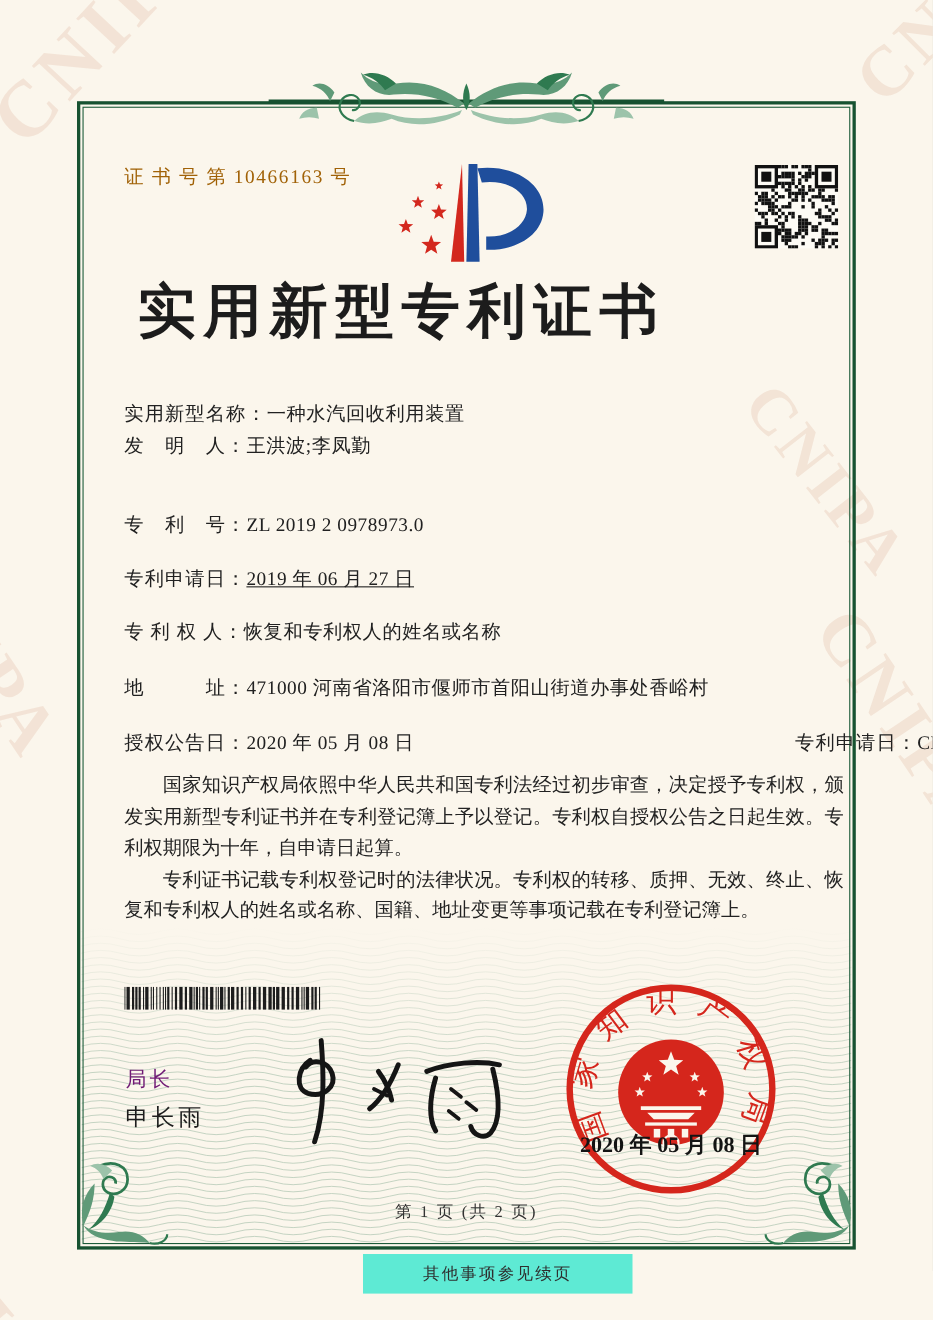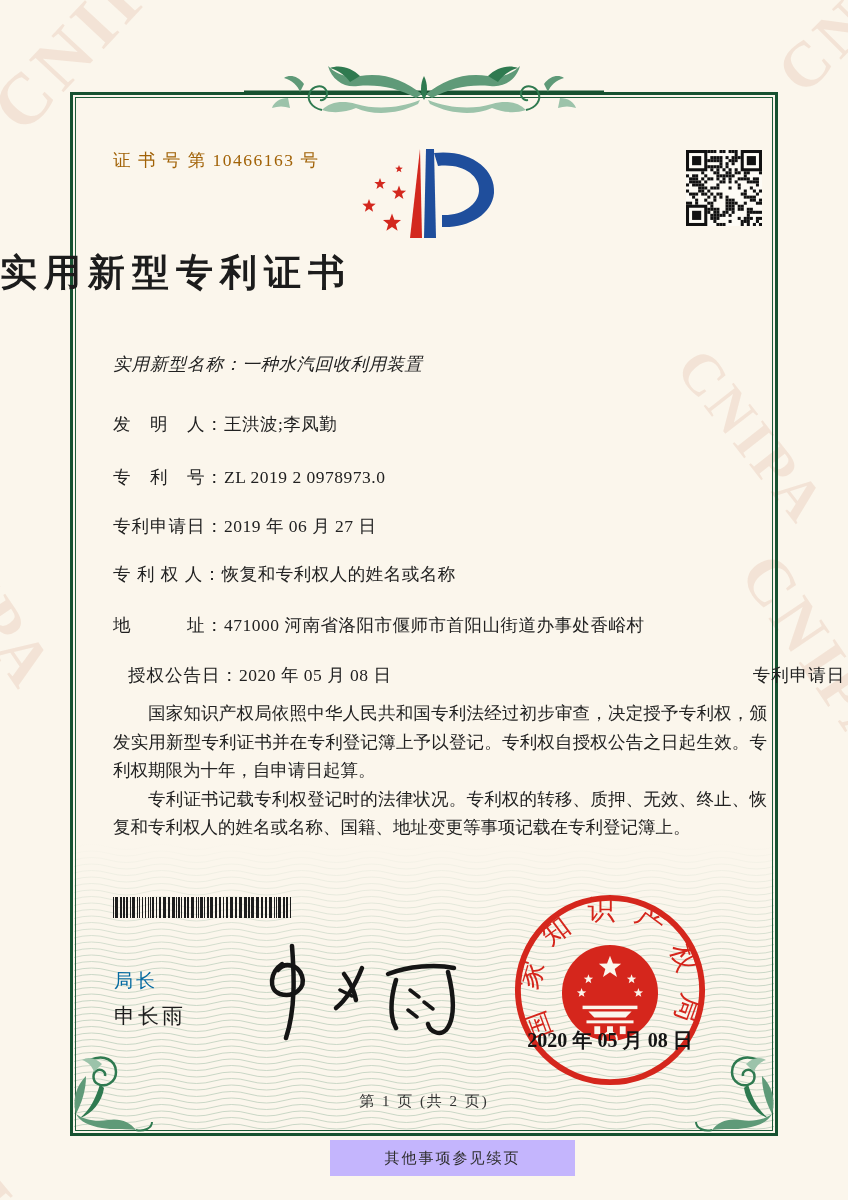--- a/index.html
+++ b/index.html
@@ -37,49 +37,49 @@
   .ornament-top{position:absolute; left:244px; top:50px;}
   .corner-orn{position:absolute; top:1050px;}
   .corner-left{left:56px;}
   .corner-right{left:682px; transform:scale(-1,1);}
   .cert-no{
     position:absolute; left:113px; top:148px; font-size:17.5px; letter-spacing:1.5px; color:#a16207;
   }
   .logo{position:absolute; left:350px; top:135px;}
   .qr{position:absolute; left:686px; top:150px;}
   .title{
-    position:absolute; left:0; top:248px; width:730px; 
-    font-size:37px; font-weight:bold; letter-spacing:7px; color:#1c1c1c;
+    position:absolute; left:0; top:248px; width:730px; text-align:center;
+    font-size:53px; font-weight:bold; letter-spacing:7px; color:#1c1c1c;
   }
   .fields{position:absolute; left:113px; top:352px; width:660px;}
   .frow{position:absolute; left:0; white-space:nowrap; font-size:17.5px; color:#212121;}
   .frow .lab{display:inline-block; letter-spacing:1px;}
   .frow .val{letter-spacing:.5px;}
-  .frow1{top:0;font-style:italic;} .frow2{top:60px;} .frow3{top:113px;} .frow4{top:162px;}
+  .frow1{top:12px;} .frow2{top:41px;} .frow3{top:113px;} .frow4{top:162px;text-decoration:underline;}
   .frow5{top:210px;} .frow6{top:261px;} .frow7{top:311px;}
   .grant-no{position:absolute; left:342px; top:0; white-space:nowrap;}
   .frow7{width:660px;}
-  .frow7 .pair{position:relative; display:inline-block;margin-left:15px;}
+  .frow7 .pair{position:relative; display:inline-block;}
   .paras{
     position:absolute; left:113px; top:699px; width:654px;
     font-size:17.5px; line-height:28.5px; color:#222; text-align:justify;
   }
   .paras p{margin:0; text-indent:2em;}
   .barcode{position:absolute; left:113px; top:897px;}
-  .director-title{position:absolute; left:114px; top:968px; font-size:19px; letter-spacing:3px; color:#0369a1;}
+  .director-title{position:absolute; left:114px; top:968px; font-size:19px; letter-spacing:3px; color:#701a75;}
   .director-name{position:absolute; left:114px; top:1002px; font-size:21px; letter-spacing:3px; color:#1d1d1d;}
   .signature{position:absolute; left:240px; top:938px;}
   .seal{position:absolute; left:512px; top:892px;}
   .page-no{
     position:absolute; left:0; top:1092px; width:848px; text-align:center;
     font-size:15px; letter-spacing:2px; color:#333;
   }
   .note-box{
     position:absolute; left:330px; top:1140px; width:245px; height:36px;
-    background:#c4b5fd; display:flex; align-items:center; justify-content:center;
+    background:#5eead4; display:flex; align-items:center; justify-content:center;
   }
   .note-box span{font-size:15px; letter-spacing:2px; color:#2e2e2e;}
 </style>
 </head>
 <body>
 
 <div class="page">
 
   <div class="wm wm1">CNIPA</div>
   <div class="wm wm2">CNIPA</div>

